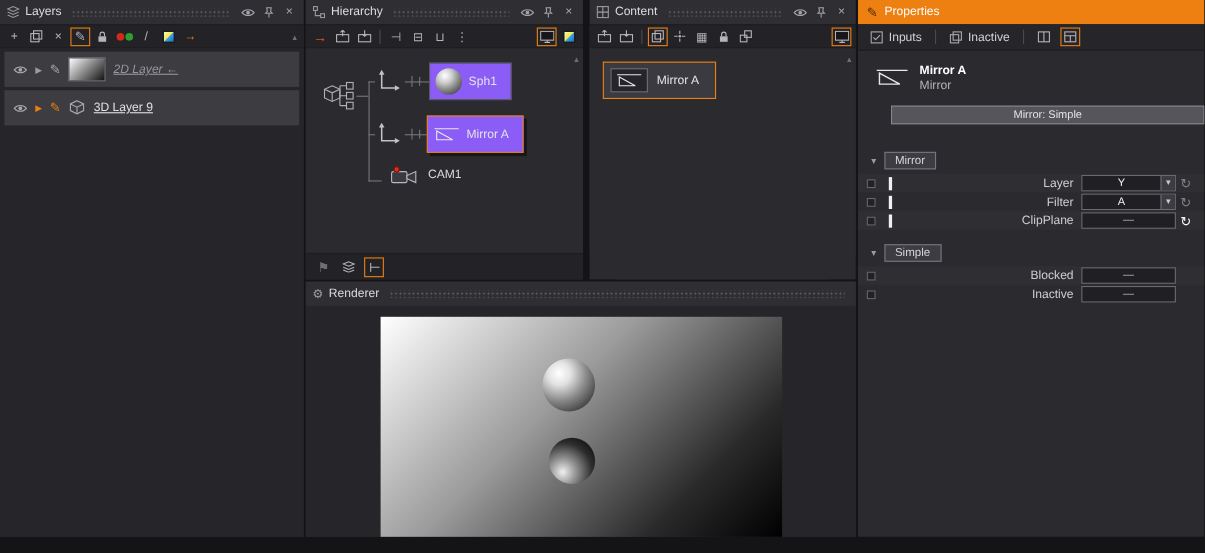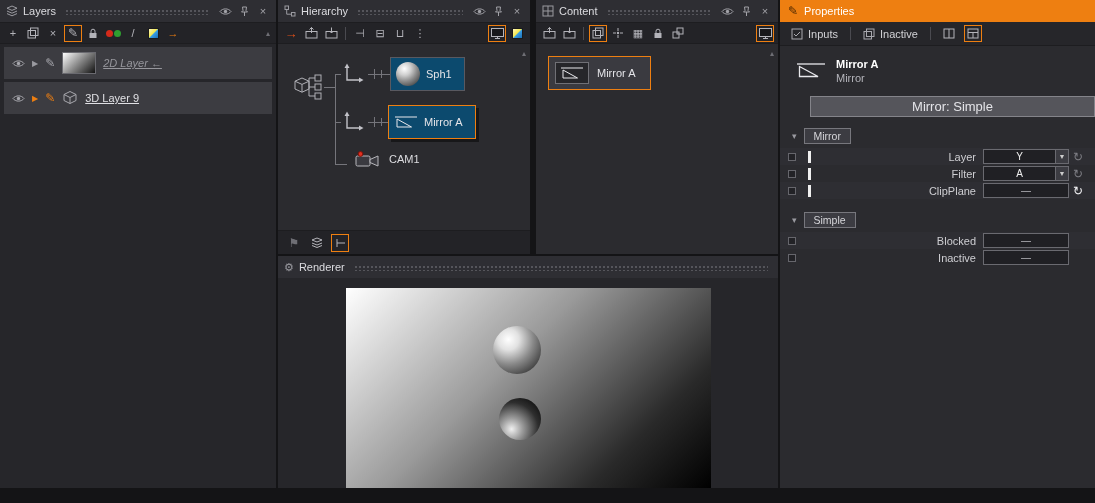--- a/index.html
+++ b/index.html
@@ -55,21 +55,21 @@
   .lic.expand { font-size:8px; color:#9a9aa0; }
   .lic.orange { color:var(--accent); }
   .pencil { font-size:12px; }
   .thumb2d { width:34px; height:22px; border:1px solid #6a6a70; background:linear-gradient(135deg,#ffffff,#111111); }
   .llabel { color:#e0e0e4;text-decoration:underline; }
   .llabel.italic { font-style:italic; color:#96969c; }
 
   
   .tree { position:relative; flex:1; background:#2b2b2f; overflow:hidden; }
   .tline { position:absolute; background:#75757b; }
-  .tnode { position:absolute; display:flex; align-items:center; gap:6px; background:#0c4a6e;
+  .tnode { position:absolute; display:flex; align-items:center; gap:6px; background:#8b5cf6;
     border:1px solid #595960; padding:4px 12px 4px 5px; height:34px; cursor:pointer; }
   .tnode.selected { border-color:var(--accent); box-shadow:3px 3px 0 rgba(0,0,0,.45); }
   .tnode .nlabel { color:#e4e4e8; white-space:nowrap; }
   .sphere-thumb { width:24px; height:24px; border-radius:50%;
     background:radial-gradient(circle at 35% 28%, #ffffff 0%, #cfcfcf 28%, #8a8a8a 55%, #232323 100%); }
   .axis-ic { position:absolute; color:#c2c2c8; }
   .root-ic { position:absolute; color:#b0b0b6; }
   .cam { position:absolute; display:flex; align-items:center; gap:8px; cursor:pointer; }
   .cam .nlabel { color:#dcdce0; }
   .mirror-chip { background:#26262a; border:1px solid #707076; padding:2px 4px; display:flex; align-items:center; }
@@ -98,22 +98,22 @@
   .props-hdr .ptitle { color:#ffffff; }
   .props-hdr .pencil { color:#4a2600; font-size:12px; }
   .props-tabs { height:24px; flex:0 0 24px; background:#26262a; border-bottom:1px solid #1d1d20;
     display:flex; align-items:center; gap:6px; padding:0 8px; }
   .ptab { display:flex; gap:5px; color:#d2d2d6; cursor:pointer; padding:2px 3px; }
   .ptab .tic { color:#a8a8ae; display:flex; }
   .node-head { display:flex; align-items:flex-start; gap:10px; padding:12px 8px 4px 16px; }
   .node-head .big-ic { margin-top:2px; }
   .nname { color:#ffffff; font-weight:bold; }
   .ntype { color:#b4b4ba; margin-top:2px; }
-  .mode-btn { display:inline-block; margin:8px 0 6px 30px; background:#55555b; border:1px solid #84848a;
-    color:#e4e4e8; font-family:inherit; font-size:13px; padding:2px 12px; cursor:pointer; }
+  .mode-btn { display:inline-block; margin:8px 0 20px 30px; background:#55555b; border:1px solid #84848a;
+    color:#e4e4e8; font-family:inherit; font-size:10px; padding:2px 12px; cursor:pointer; }
   .sec-hdr { display:flex; align-items:center; gap:7px; padding:5px 8px 4px 12px; }
   .tri { color:#9a9aa0; font-size:9px; cursor:pointer; }
   .chip { background:#3c3c42; border:1px solid #77777d; color:#d6d6da; font-size:10.5px; padding:1px 9px; cursor:pointer; }
   .prow { height:17px; display:flex; align-items:center; padding:0 8px 0 8px; }
   .prow:nth-child(odd) { background:#2e2e33; }
   .chk { width:8px; height:8px; border:1px solid #66666c; background:#222226; flex:0 0 8px; cursor:pointer; }
   .pbar { width:3px; height:12px; background:#f0f0f0; margin-left:12px; flex:0 0 3px; }
   .pbar.hide { visibility:hidden; }
   .plabel { flex:1; text-align:right; color:#ceced2; padding-right:7px; white-space:nowrap; }
   .dropdown { width:86px; height:15px; background:#202024; border:1px solid #6a6a70; display:flex; flex:0 0 86px; cursor:pointer; }

